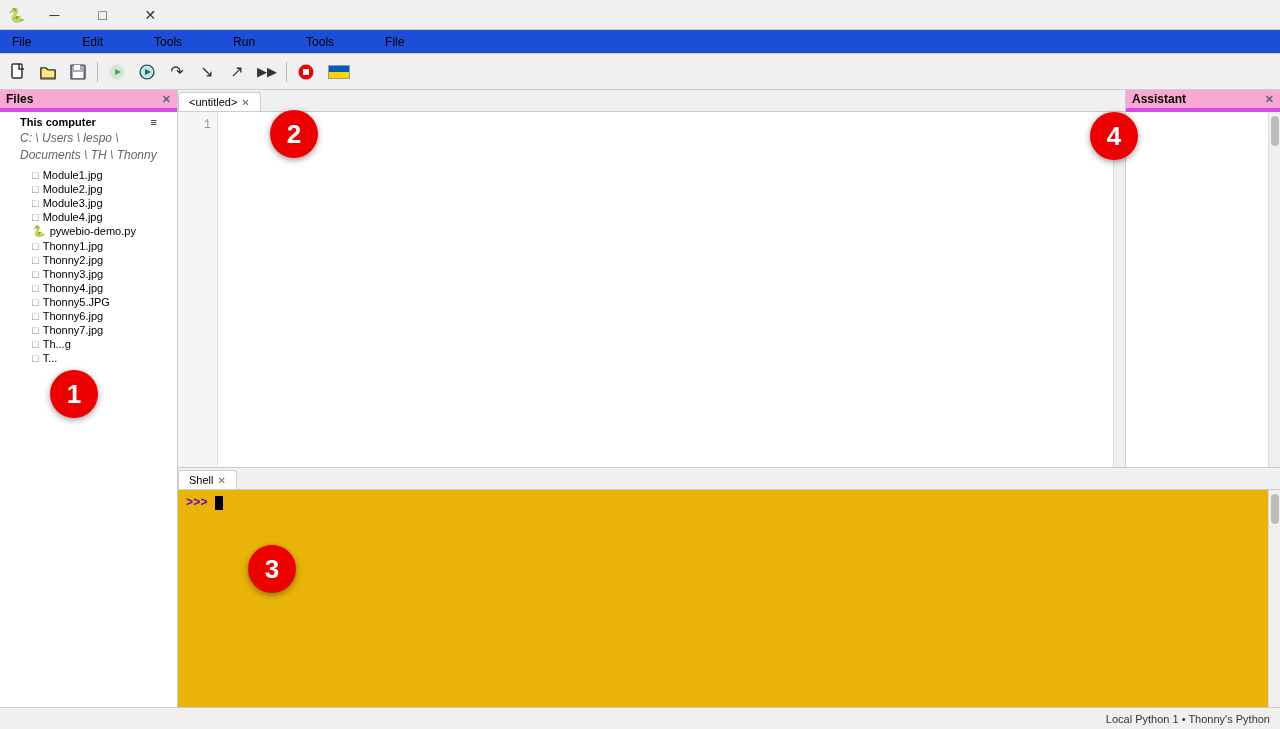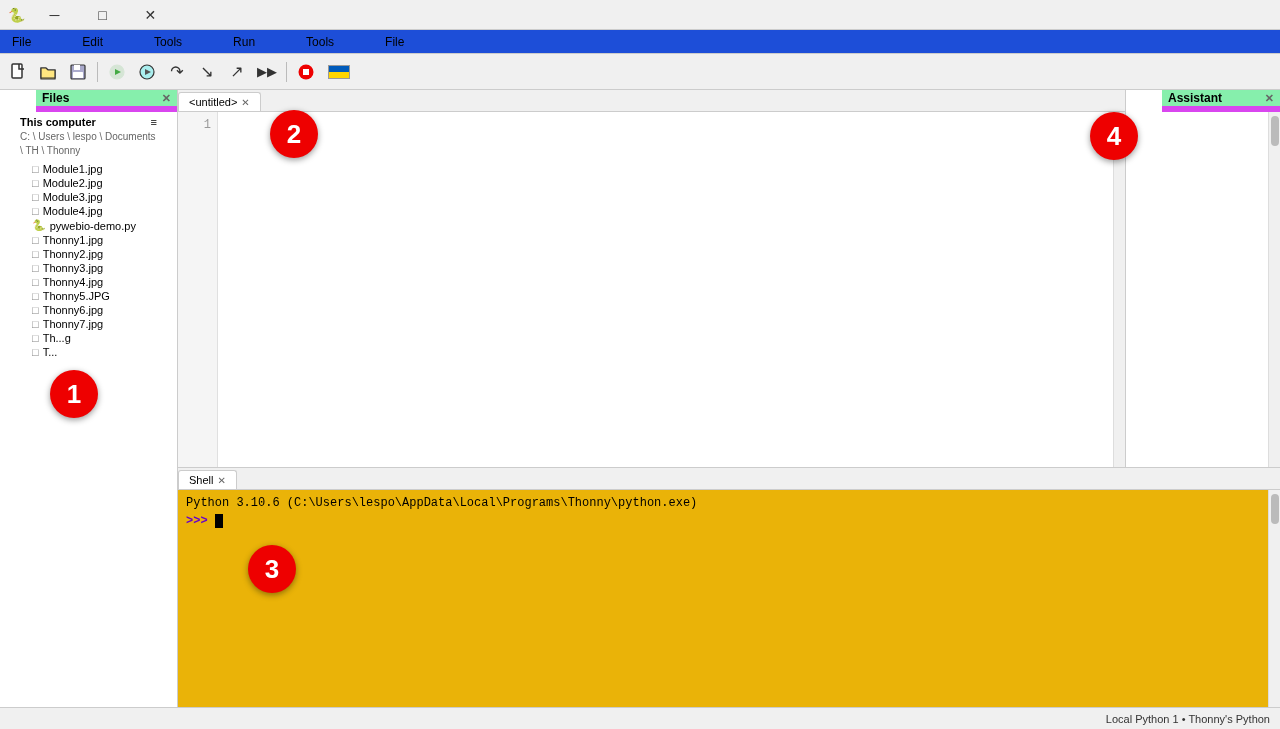--- a/index.html
+++ b/index.html
@@ -73,48 +73,48 @@
       display: flex;
       flex-direction: column;
       background: #fff;
       overflow: hidden;
     }
     .panel-header {
       display: flex;
       align-items: center;
       justify-content: space-between;
       padding: 2px 6px;
-      background: #86efac;
-      border-bottom: 6px solid #d946ef;
+      background: #f9a8d4;
+      border-bottom: 4px solid #d946ef;
       font-size: 12px;
       font-weight: bold;
       height: 22px;
-      margin-left: 36px;
     }
     .panel-close-btn { cursor: pointer; font-size: 11px; color: #666; }
     .files-tree {
       flex: 1;
       overflow-y: auto;
       padding: 2px 16px;
       position: relative;
     }
     .tree-location-header {
       display: flex;
       align-items: center;
       justify-content: space-between;
       font-size: 11px;
       font-weight: bold;
       color: #000;
       padding: 2px 4px;
     }
     .tree-path {
-      font-size: 10px;
+      font-size: 12px;
       color: #666;
       padding: 0 4px 4px 4px;
       line-height: 1.4;
+      font-style: italic;
     }
     .tree-item {
       display: flex;
       align-items: center;
       padding: 1px 4px 1px 16px;
       cursor: pointer;
       font-size: 11px;
       color: #000;
       white-space: nowrap;
     }
@@ -500,21 +500,20 @@
 
     <div class="shell-panel">
       <div class="shell-tab-bar">
         <div class="tab">
           <span>Shell</span>
           <span class="tab-close">✕</span>
         </div>
       </div>
       <div style="display:flex; flex:1; overflow:hidden;">
         <div class="shell-content">
-          <div class="shell-python-info">Python 3.10.6 (C:\Users\lespo\AppData\Local\Programs\Thonny\python.exe)</div>
           <div>
             <span class="shell-prompt">&gt;&gt;&gt;</span>
             <span class="shell-cursor"></span>
           </div>
         </div>
         <div class="v-scrollbar">
           <div class="v-scrollbar-thumb"></div>
         </div>
       </div>
     </div>

